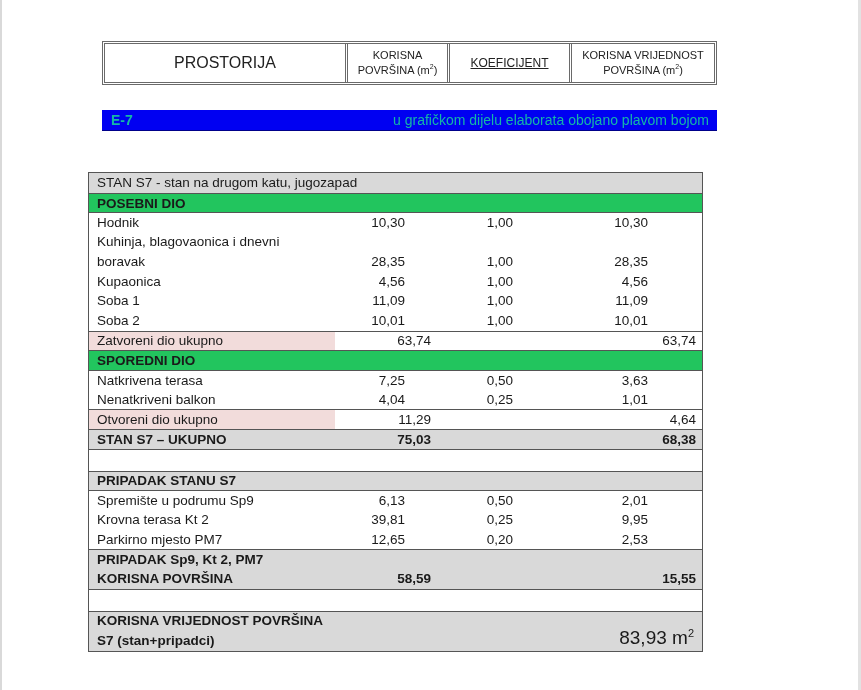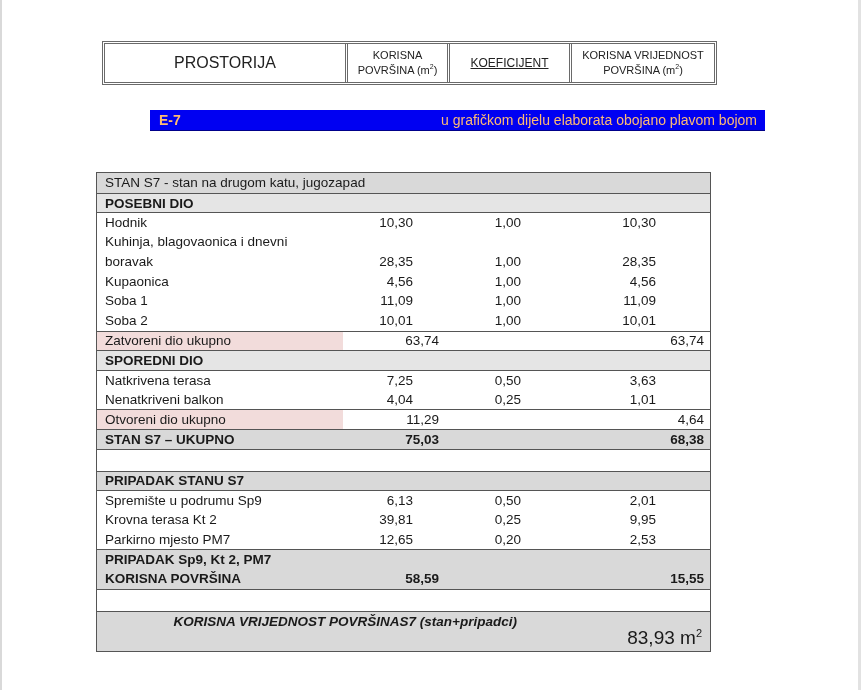--- a/index.html
+++ b/index.html
@@ -22,51 +22,50 @@
   .hdr .hc:last-child { border-right:none; }
   .hdr .c1 { width:243px; font-size:16px; }
   .hdr .c2 { width:102px; font-size:11px; line-height:15px; }
   .hdr .c3 { width:122px; font-size:12px;text-decoration:underline; }
   .hdr .c4 { flex:1; font-size:11px; line-height:15px; }
   sup { font-size:7px; vertical-align:super; line-height:0; }
 
   
   .band {
     position:absolute; left:102px; top:110px; width:615px; height:21px;
-    background:#0000f2; color:#fdba74; font-size:14px; box-sizing:border-box;
+    background:#0000f2; color:#14b8a6; font-size:14px; box-sizing:border-box;
     display:flex; align-items:center; justify-content:space-between; padding:0 8px 0 9px;
     border-bottom:1px solid #00008a;
-    margin-left:48px;
   }
   .band .code { font-weight:bold; }
 
   
   .main {
-    position:absolute; left:96px; top:172px; width:615px;
+    position:absolute; left:88px; top:172px; width:615px;
     border:1px solid #555; border-collapse:collapse; box-sizing:border-box;
   }
   .row { display:flex; height:19.7px; box-sizing:border-box; font-size:13.5px; align-items:center; }
   .row > div { box-sizing:border-box; height:100%; display:flex; align-items:center; white-space:nowrap; }
   .c-name { width:246px; padding-left:8px; }
   .c-a { width:102px; justify-content:flex-end; padding-right:32px; }
   .c-k { width:122px; justify-content:flex-end; padding-right:46px; }
   .c-v { flex:1; justify-content:flex-end; padding-right:54px; }
   .c-span { flex:1; padding-left:8px; }
   .gray { background:#d9d9d9; }
-  .light { background:#e5e5e5; }
+  .light { background:#22c55e; }
   .bold { font-weight:bold; }
   .bt { border-top:1px solid #555; }
   .subtotal .c-name { background:#f2dcdb; }
   .subtotal .c-a { padding-right:6px; }
   .subtotal .c-v { padding-right:6px; }
   .total .c-a { padding-right:6px; }
   .total .c-v { padding-right:6px; }
   .empty { background:#fff; }
   .big { height:40px; align-items:stretch; }
-  .big .c-name { align-items:flex-start; justify-content:flex-end; line-height:20px;font-style:italic; }
+  .big .c-name { flex-direction:column; align-items:flex-start; justify-content:center; line-height:20px; }
   .grand-val { font-size:19px; font-weight:normal; }
   .grand-val sup { font-size:11px; }
 </style>
 </head>
 <body>
 
 <div class="page-edge-left"></div>
 <div class="page-edge-right"></div>
 
 <div class="hdr">

